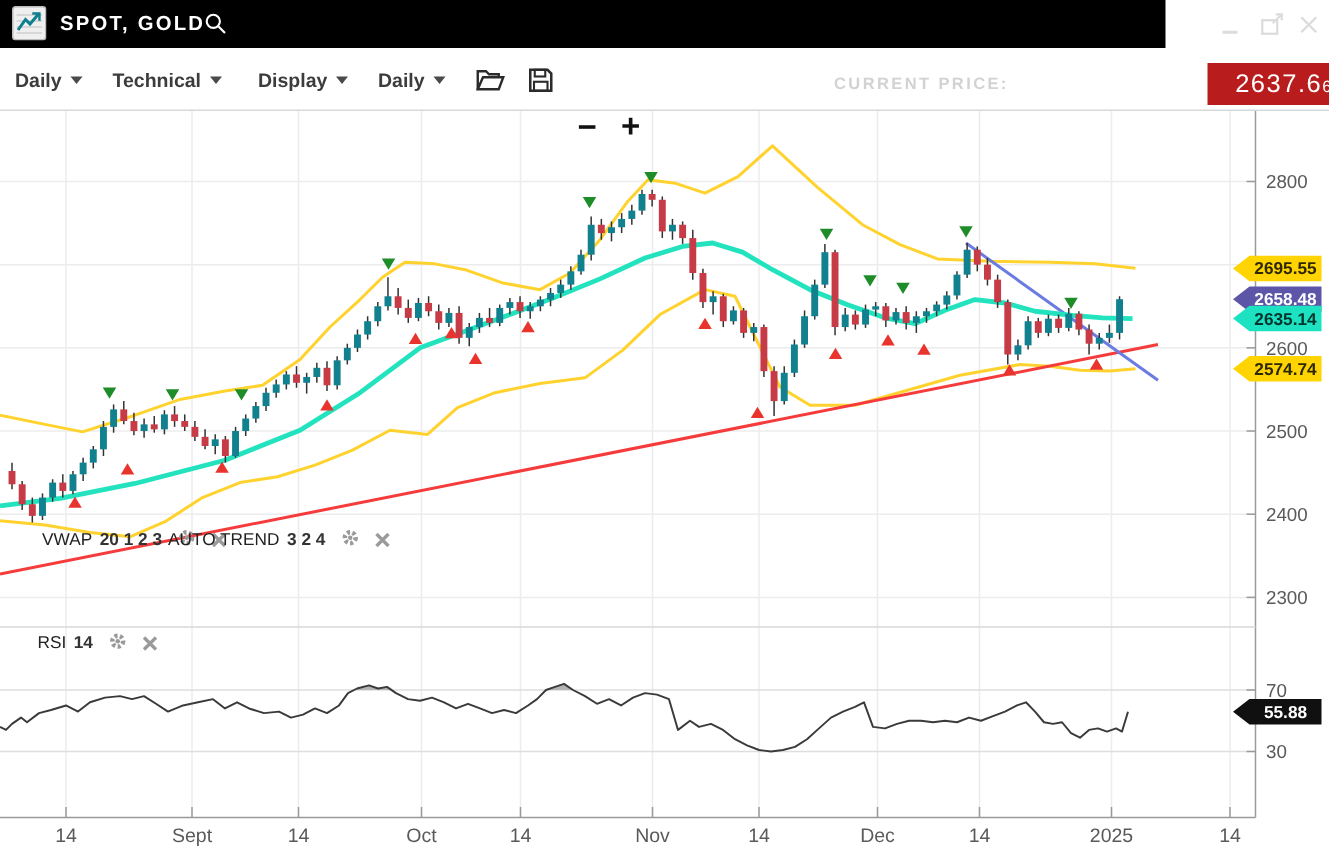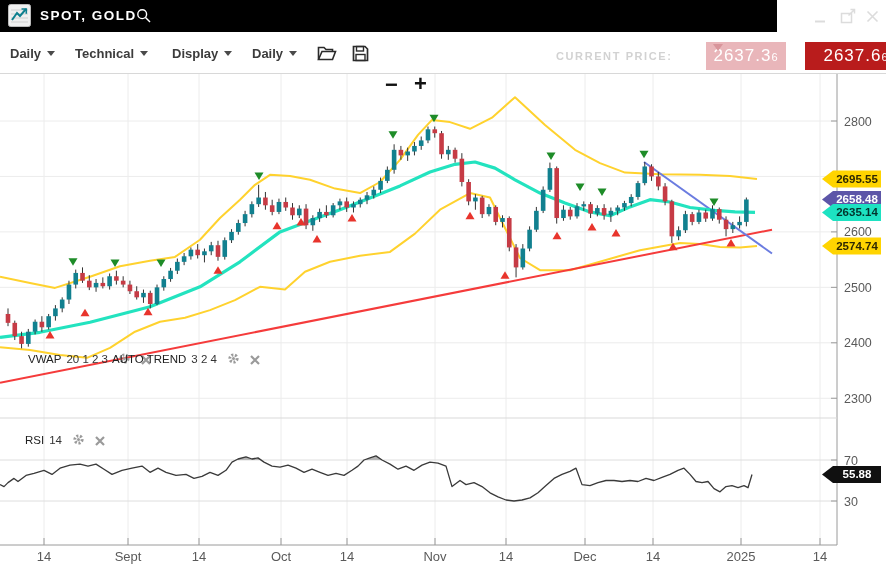--- a/index.html
+++ b/index.html
@@ -20,21 +20,21 @@
   .cp-label{position:absolute;left:556px;top:18px;width:140px;text-align:left;font-size:11px;font-weight:700;letter-spacing:1.6px;color:#d2d2d2;}
   .price-badge{position:absolute;top:10px;height:28px;line-height:28px;text-align:center;color:#fff;font-size:17px;letter-spacing:1px;}
   .price-badge .small-digit{font-size:11px;}
   .tick-arrow{position:absolute;width:0;height:0;}
   .arrow-down{border-left:5px solid transparent;border-right:5px solid transparent;border-top:7px solid #d8959b;left:7px;top:2px;}
   .arrow-up{border-left:5px solid transparent;border-right:5px solid transparent;border-bottom:7px solid #8fc0c4;right:5px;top:2px;}
   
   #chart-svg{position:absolute;left:0;top:74px;}
   .ind-label{position:absolute;font-size:11.5px;color:#222;white-space:nowrap;}
   .ind-label b{font-weight:400;margin-right:5px;}
-  .ind-label .params{font-weight:400;color:#333;margin-top:48px;}
+  .ind-label .params{font-weight:700;color:#333;margin-top:48px;}
   .ind-label svg{margin-left:7px;vertical-align:-2px;cursor:pointer;}
 </style>
 </head>
 <body>
 
 <div class="root">
 
   <div class="titlebar">
     <svg class="app-icon" width="23" height="23">
       <rect x="0.5" y="0.5" width="22" height="22" rx="2" fill="#efefef" stroke="#bbb"></rect>
@@ -71,23 +71,20 @@
     </svg>
     <svg class="tool-ic" style="left:352px;top:13px" width="17" height="17">
       <path d="M1.5 1.5 H13 L15.5 4 V15.5 H1.5 Z" fill="none" stroke="#2b2b2b" stroke-width="1.7"></path>
       <rect x="4.5" y="1.5" width="7" height="4.5" fill="none" stroke="#2b2b2b" stroke-width="1.4"></rect>
       <rect x="4" y="9.5" width="9" height="6" fill="none" stroke="#2b2b2b" stroke-width="1.4"></rect>
     </svg>
     <div class="zoombtn" style="left:385px;top:42px">−</div>
     <div class="zoombtn" style="left:414px;top:41px">+</div>
 
     <div class="cp-label">CURRENT PRICE:</div>
-    <div class="price-badge" style="left: 706px; width: 80px; background: rgb(233, 182, 186);">
-      <span class="tick-arrow arrow-down"></span><span>2637.3</span><span class="small-digit">6</span>
-    </div>
     <div class="price-badge" style="left: 805px; width: 102px; background: #b91c1c;">
       <span class="tick-arrow arrow-up"></span><span>2637.6</span><span class="small-digit">6</span>
     </div>
   </div>
 
   <svg id="chart-svg" width="886" height="494">
     <g id="g-grid">
         <line x1="44" y1="0" x2="44" y2="471" stroke="#ececec"></line>
         <line x1="128" y1="0" x2="128" y2="471" stroke="#ececec"></line>
         <line x1="199" y1="0" x2="199" y2="471" stroke="#ececec"></line>
@@ -444,21 +441,21 @@
   <div class="ind-label" style="left:112px;top:352px">
     <b>AUTO TREND</b><span class="params">3 2 4</span>
     <svg width="13" height="13">
         <circle cx="6.5" cy="6.5" r="3.6" fill="none" stroke="#9a9a9a" stroke-width="3" stroke-dasharray="2 1.6"></circle>
         <circle cx="6.5" cy="6.5" r="1.5" fill="#9a9a9a"></circle>
       </svg>
     <svg width="10" height="10">
         <path d="M1 1 L9 9 M9 1 L1 9" stroke="#9a9a9a" stroke-width="2.2"></path>
       </svg>
   </div>
-  <div class="ind-label" style="left:25px;top:433px">
+  <div class="ind-label" style="left:25px;top:421px">
     <b>RSI</b><span class="params">14</span>
     <svg width="13" height="13">
         <circle cx="6.5" cy="6.5" r="3.6" fill="none" stroke="#9a9a9a" stroke-width="3" stroke-dasharray="2 1.6"></circle>
         <circle cx="6.5" cy="6.5" r="1.5" fill="#9a9a9a"></circle>
       </svg>
     <svg width="10" height="10">
         <path d="M1 1 L9 9 M9 1 L1 9" stroke="#9a9a9a" stroke-width="2.2"></path>
       </svg>
   </div>
 </div>

